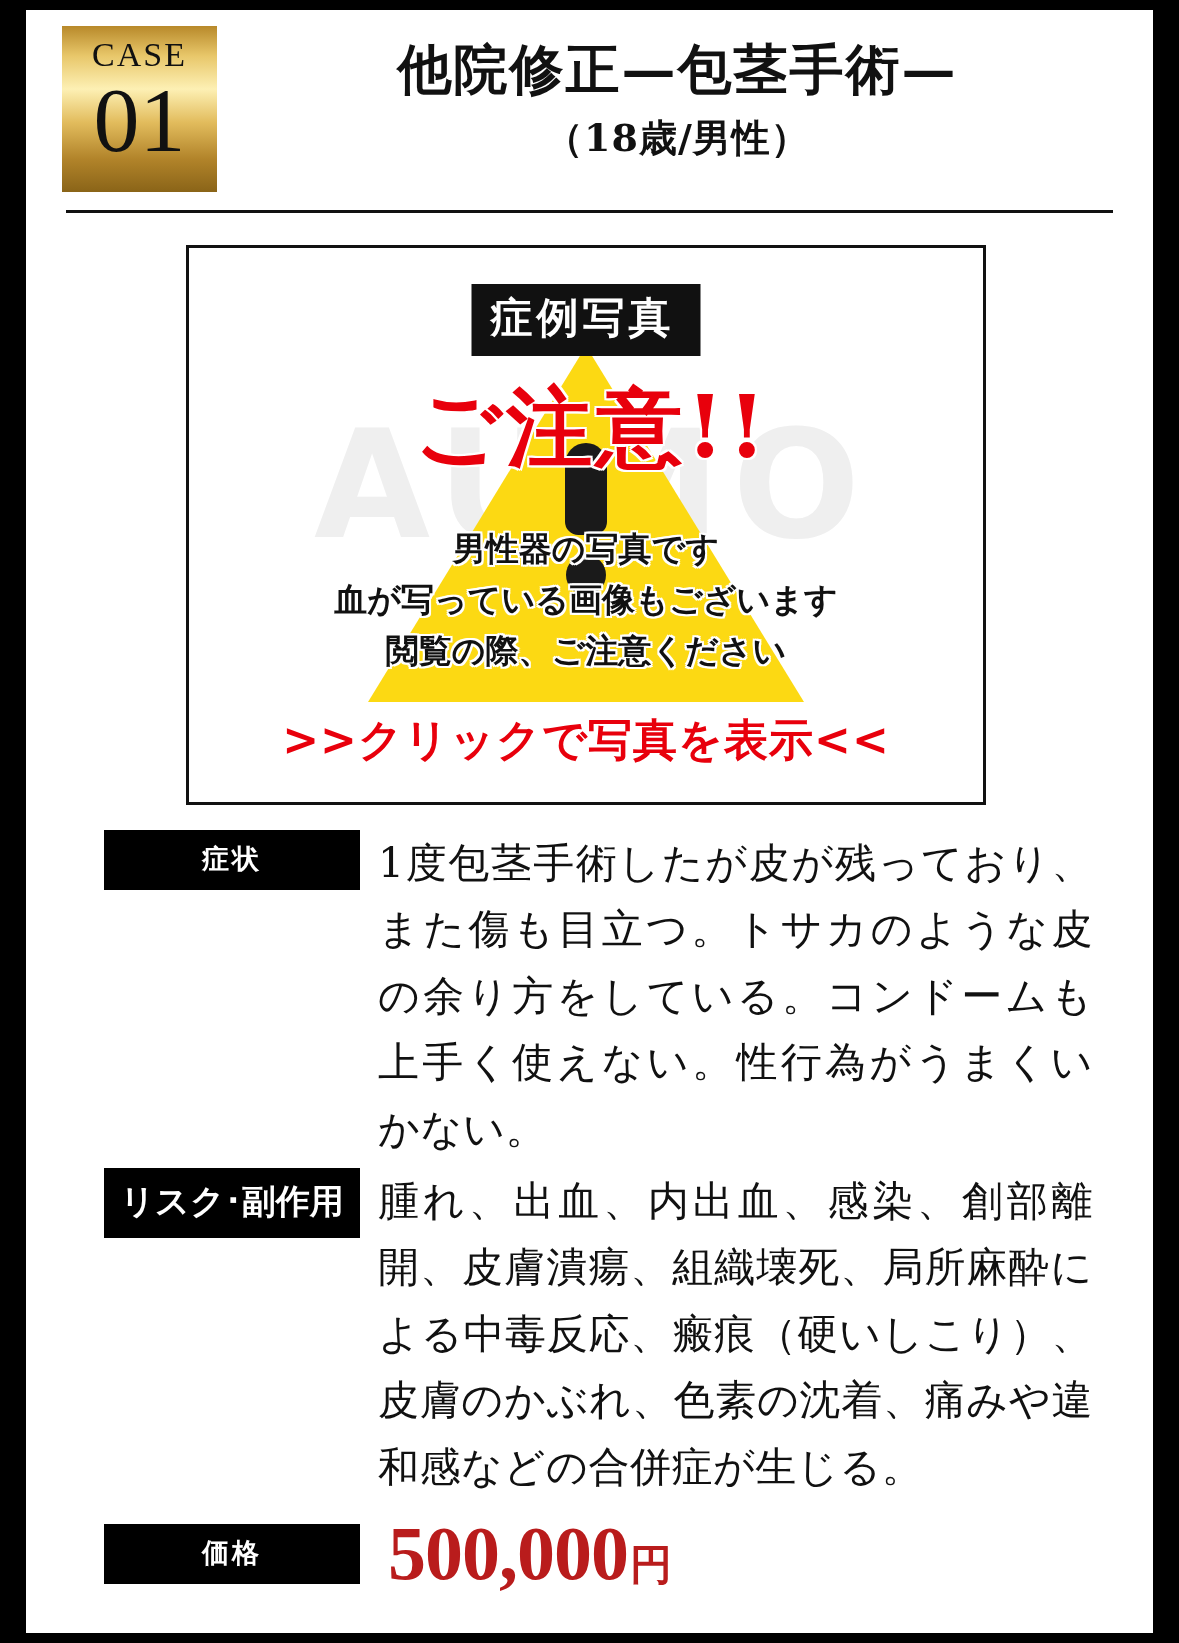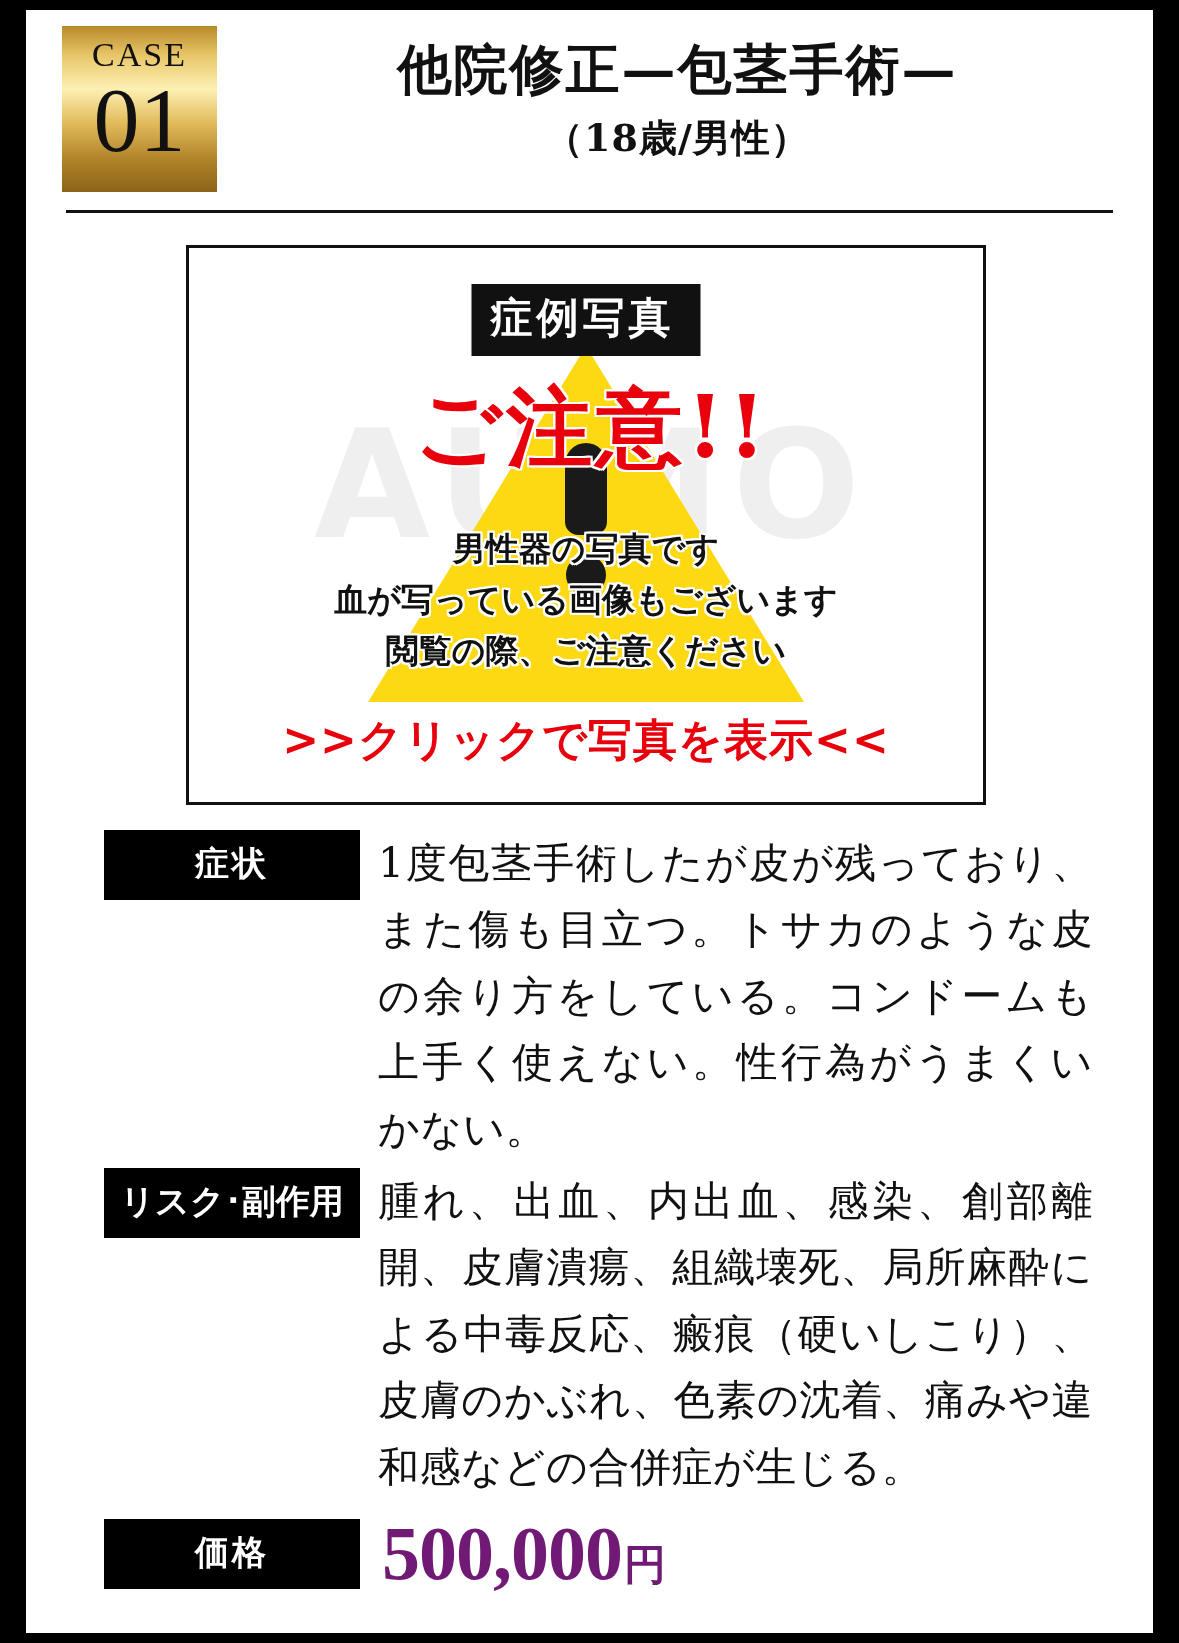--- a/index.html
+++ b/index.html
@@ -223,44 +223,44 @@
     display: flex;
     align-items: flex-start;
     margin-bottom: 6px;
   }
   .row-label {
     flex: 0 0 256px;
     background: #000000;
     color: #ffffff;
     font-family: "DejaVu Serif", serif;
     font-weight: 700;
-    font-size: 34px;
+    font-size: 27px;
     text-align: center;
     padding: 11px 0 13px 0;
     letter-spacing: 3px;
     box-sizing: border-box;
     white-space: nowrap;
   }
   .row-label.tight { letter-spacing: 0px; font-size: 34px; }
   .row-body {
     flex: 1 1 auto;
     padding-left: 18px;
     font-family: "DejaVu Serif", serif;
     font-size: 41px;
     line-height: 1.62;
     color: #111;
     text-align: justify;
     letter-spacing: 0.5px;
   }
   .row.price { align-items: center; margin-top: 10px; }
   .price-value {
     flex: 1 1 auto;
-    padding-left: 22px;
+    padding-left: 28px;
     font-family: "Liberation Serif", serif;
-    color: #701a75;
+    color: #b91c1c;
     white-space: nowrap;
   }
   .price-value .num {
     font-size: 76px;
     font-weight: 700;
     letter-spacing: -1px;
   }
   .price-value .yen {
     font-family: "DejaVu Serif", serif;
     font-size: 42px;

